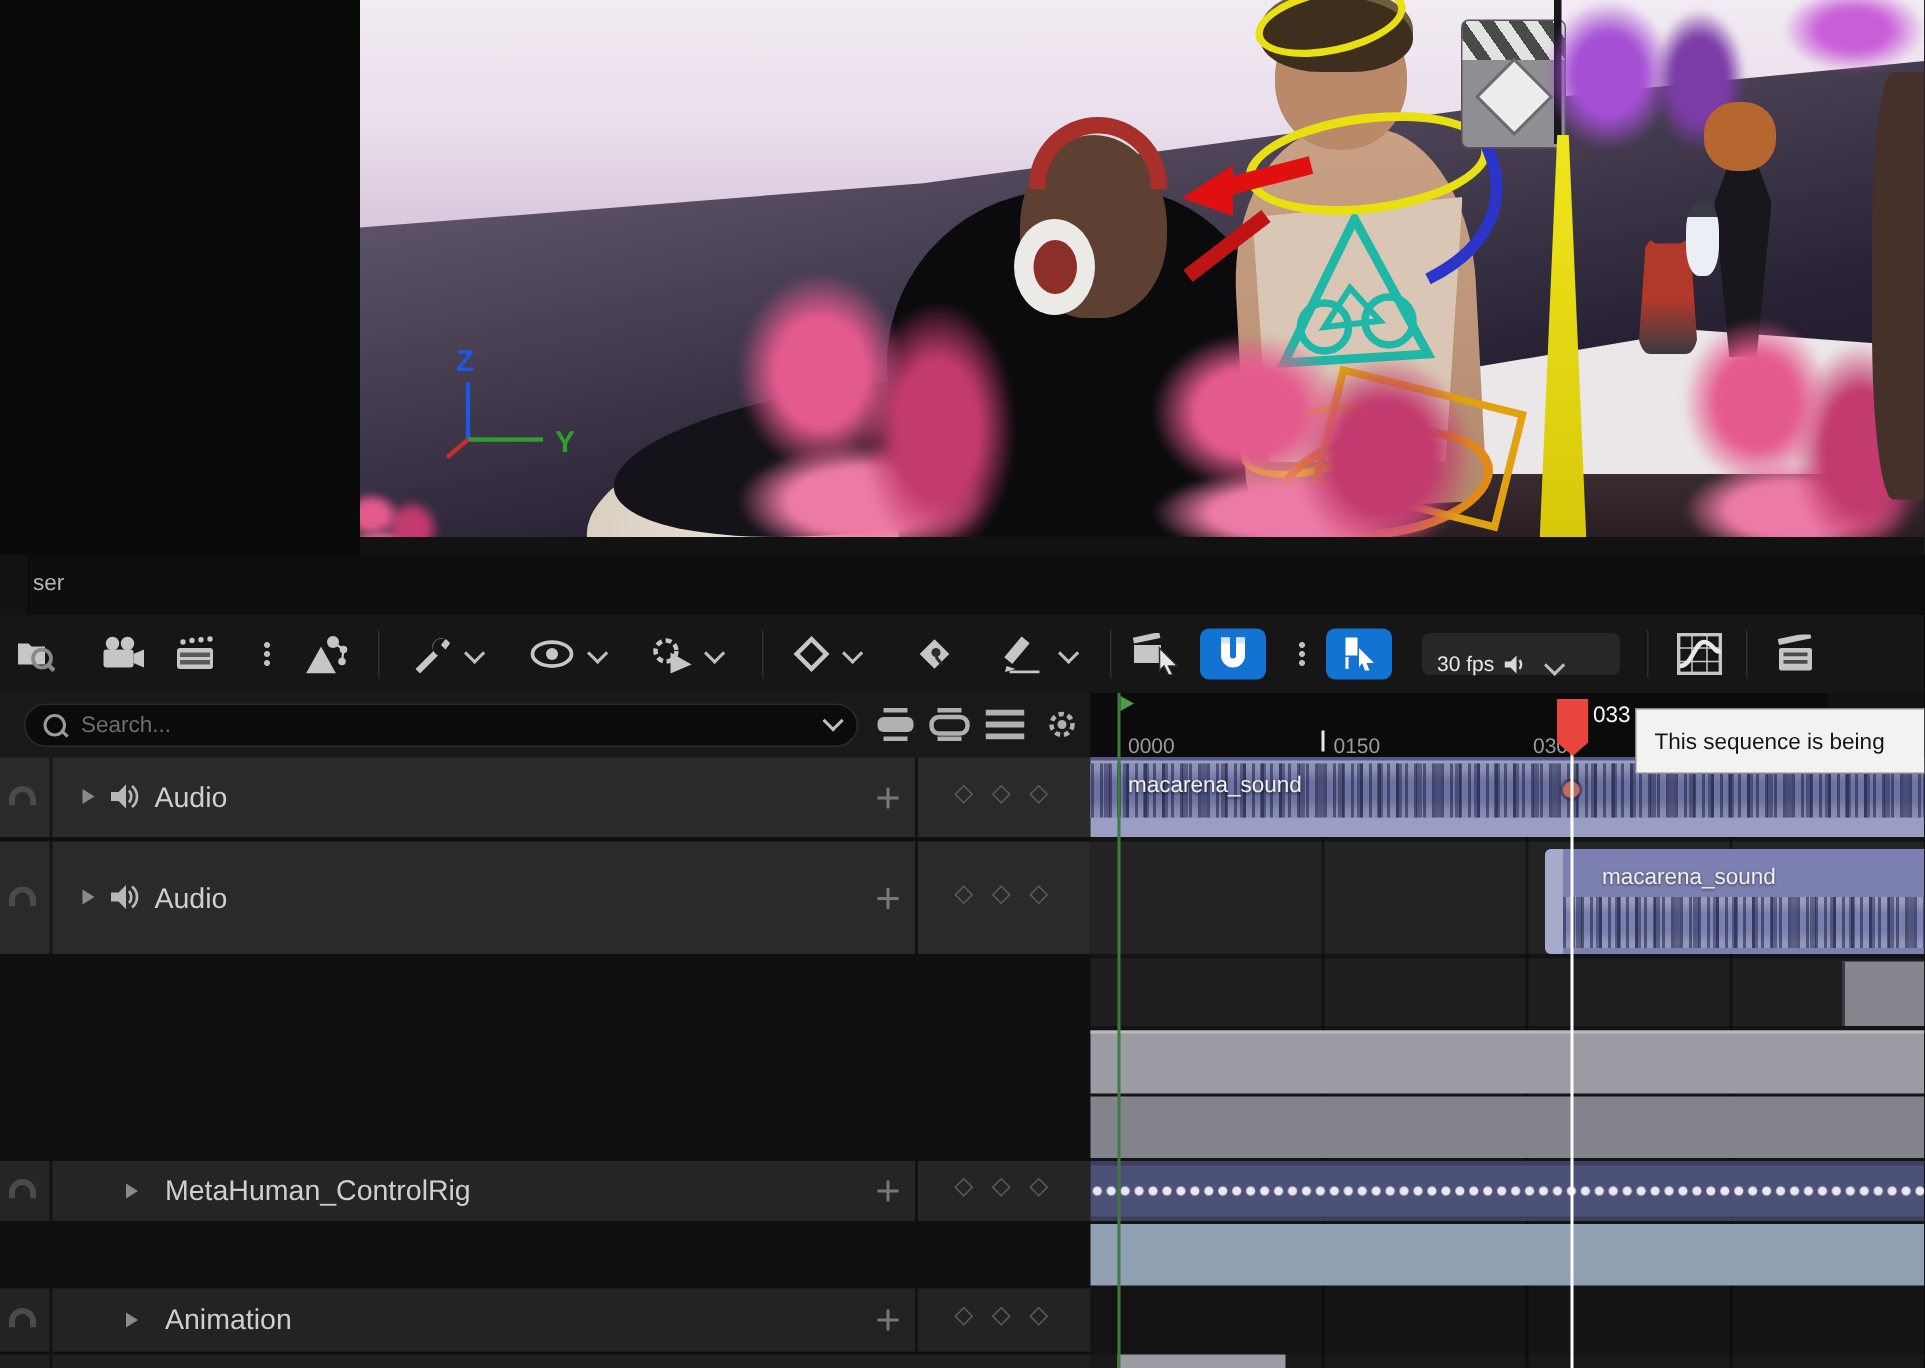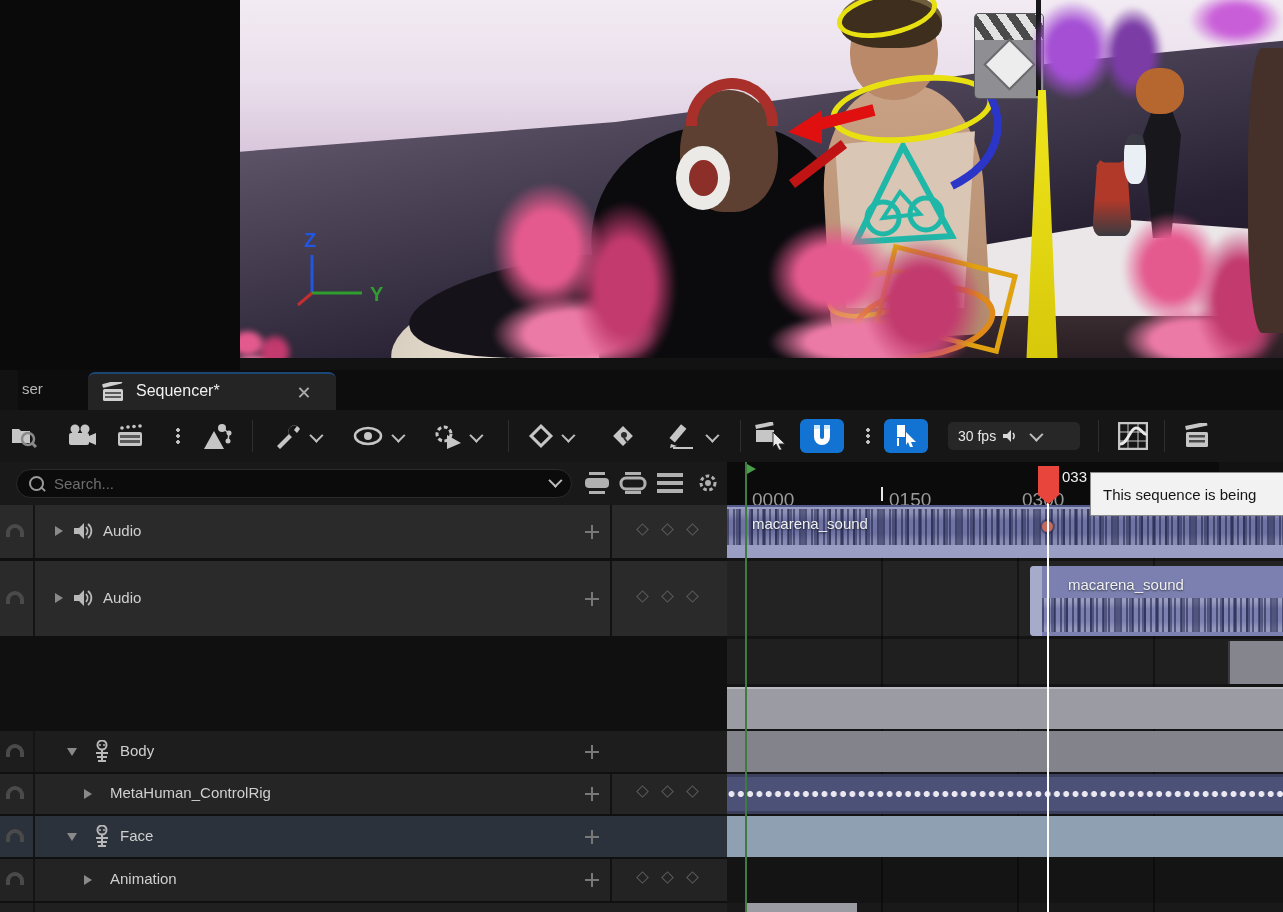--- a/index.html
+++ b/index.html
@@ -32,38 +32,38 @@
   .tsep{top:10px;width:1px;height:32px;background:#2e2e2e;}
   .tbtn{top:10px;height:32px;display:flex;align-items:center;justify-content:center;color:#c6c6c6;}
   .bluebtn{top:9px;height:34px;border-radius:6px;background:#1273d2;display:flex;align-items:center;justify-content:center;}
   .chev{display:inline-block;width:8px;height:8px;border-right:2px solid #bdbdbd;border-bottom:2px solid #bdbdbd;
         transform:rotate(45deg) translateY(-2px);}
   .dots3{display:inline-block;width:4px;height:18px;
         background:radial-gradient(circle 2px at 2px 3px,#c0c0c0 95%,transparent),
                    radial-gradient(circle 2px at 2px 9px,#c0c0c0 95%,transparent),
                    radial-gradient(circle 2px at 2px 15px,#c0c0c0 95%,transparent);}
   #fpspill{left:948px;top:12px;width:132px;height:28px;background:#272727;border-radius:5px;
-           display:flex;align-items:center;gap:7px;padding:0 10px;box-sizing:border-box;color:#e8e8e8;font-size:14px;}
+           display:flex;align-items:flex-end;gap:7px;padding:0 10px;box-sizing:border-box;color:#e8e8e8;font-size:14px;}
   
   #searchrow{left:0;top:462px;width:727px;height:43px;background:#191919;}
   #searchbox{left:16px;top:7px;width:556px;height:29px;background:#0b0b0b;border:1px solid #2b2b2b;
              border-radius:15px;box-sizing:border-box;display:flex;align-items:center;padding:0 12px;gap:8px;}
   #searchbox input{flex:1;background:transparent;border:none;outline:none;color:#cfcfcf;font-size:15px;}
   #searchbox input::placeholder{color:#6e6e6e;}
   .mag{width:11px;height:11px;border:2px solid #9a9a9a;border-radius:50%;position:relative;flex:none;}
   .mag:after{content:"";position:absolute;left:9px;top:10px;width:6px;height:2px;background:#9a9a9a;transform:rotate(45deg);}
   .srbtn{top:9px;height:24px;display:flex;align-items:center;justify-content:center;}
   
-  #ruler{left:727px;top:462px;width:492px;height:43px;background:#0b0b0b;color:#9a9a9a;font-size:19px;}
+  #ruler{left:727px;top:462px;width:492px;height:43px;background:#0b0b0b;color:#9a9a9a;font-size:14px;}
   #rows{left:0;top:505px;width:1283px;height:407px;background:#101010;}
   .trow{left:0;width:727px;background:#2a2a2a;}
   .gutter{left:0;top:0;width:35px;height:100%;border-right:2px solid #141414;box-sizing:border-box;}
   .hp{left:6px;top:50%;margin-top:-8px;width:18px;height:13px;border:4px solid #4a4a4a;border-bottom:none;
       border-radius:10px 10px 0 0;box-sizing:border-box;}
-  .tname{color:#cfcfcf;font-size:15px;white-space:nowrap;}
+  .tname{color:#cfcfcf;font-size:19px;white-space:nowrap;}
   .tri-r{width:0;height:0;border-left:8px solid #8a8a8a;border-top:5px solid transparent;border-bottom:5px solid transparent;}
   .tri-d{width:0;height:0;border-top:8px solid #8a8a8a;border-left:5px solid transparent;border-right:5px solid transparent;}
   .plus{width:14px;height:14px;position:relative;}
   .plus:before,.plus:after{content:"";position:absolute;background:#787878;}
   .plus:before{left:6px;top:0;width:2px;height:14px;}
   .plus:after{left:0;top:6px;width:14px;height:2px;}
   .keywrap{position:absolute;right:6px;top:50%;margin-top:-7px;display:flex;gap:16px;align-items:center;}
   .kdia{width:9px;height:9px;border:1.5px solid #5c5c5c;transform:rotate(45deg);box-sizing:border-box;}
   .keysep{left:610px;top:0;width:2px;height:100%;background:#121212;}
   .clip{box-sizing:border-box;}
@@ -155,33 +155,20 @@
       <line x1="22" y1="68" x2="72" y2="68" stroke="#2f9e2f" stroke-width="3"></line>
       <line x1="22" y1="68" x2="8" y2="80" stroke="#c03030" stroke-width="3"></line>
       <text x="14" y="22" fill="#2255e0" font-size="20" font-weight="bold">Z</text>
       <text x="80" y="76" fill="#2f9e2f" font-size="20" font-weight="bold">Y</text>
     </svg>
     <div class="a" style="left:0;top:358px;width:1043px;height:12px;background:#121212;"></div>
   </div>
 
   <div class="a" id="tabbar">
     <span class="a" style="left:4px;top:10px;color:#b5b5b5;font-size:15px;">ser</span>
-    <div class="a" id="seqtab">
-      <svg class="a" style="left:14px;top:8px;" width="24" height="20" viewBox="0 0 24 20">
-        <rect x="1" y="7" width="20" height="12" rx="1.5" fill="#cfcfcf"></rect>
-        <rect x="1" y="2" width="20" height="4" rx="1" fill="#cfcfcf" transform="rotate(-14 1 6)"></rect>
-        <rect x="3" y="10" width="16" height="2" fill="#5a5a5a"></rect>
-          <rect x="3" y="14" width="16" height="2" fill="#5a5a5a"></rect>
-      </svg>
-      <span class="a tname" style="left:48px;top:8px;font-size:16px;color:#f0f0f0;">Sequencer*</span>
-      <div class="a" style="left:210px;top:12px;width:13px;height:13px;">
-        <div class="bar2" style="left:5px;top:0;width:2px;height:13px;transform:rotate(45deg);"></div>
-        <div class="bar2" style="left:5px;top:0;width:2px;height:13px;transform:rotate(-45deg);"></div>
-      </div>
-    </div>
   </div>
 
   <div class="a" id="toolbar">
     <div class="a tbtn" style="left:8px;width:32px;">
       <svg width="26" height="24" viewBox="0 0 26 24">
           <path d="M1,5 h7 l2,2 h9 v12 h-18 z" fill="#c6c6c6"></path>
           <circle cx="17" cy="15" r="6" fill="none" stroke="#8a8a8a" stroke-width="2.5"></circle>
           <line x1="21" y1="19" x2="25" y2="23" stroke="#8a8a8a" stroke-width="3"></line>
         </svg>
     </div>
@@ -392,70 +379,36 @@
       <div class="keywrap" style="right:30px;">
         <span class="kdia"></span>
         <span class="kdia"></span>
         <span class="kdia"></span>
       </div>
       <div class="a keysep"></div>
     </div>
 
 
 
-    <div class="a trow" style="top:226px;height:41px;background:#1d1d1d;">
-      <div class="a gutter">
-          <span class="a hp"></span>
-        </div>
-      <div class="a tri-d" style="left:67px;top:17px;"></div>
-      <svg class="a" style="left:92px;top:9px;" width="20" height="24" viewBox="0 0 20 24">
-          <circle cx="10" cy="5" r="4.5" fill="none" stroke="#b8b8b8" stroke-width="2"></circle>
-          <circle cx="8" cy="5" r="1" fill="#b8b8b8"></circle>
-          <circle cx="12" cy="5" r="1" fill="#b8b8b8"></circle>
-          <line x1="10" y1="10" x2="10" y2="22" stroke="#b8b8b8" stroke-width="2"></line>
-          <line x1="4" y1="13" x2="16" y2="13" stroke="#b8b8b8" stroke-width="2"></line>
-          <line x1="5" y1="17" x2="15" y2="17" stroke="#b8b8b8" stroke-width="2"></line>
-          <line x1="6" y1="21" x2="14" y2="21" stroke="#b8b8b8" stroke-width="2"></line>
-        </svg>
-      <span class="a tname" style="left:120px;top:11px;">Body</span>
-      <div class="a plus" style="left:585px;top:14px;"></div>
-    </div>
 
     <div class="a trow" style="top:269px;height:40px;background:#252525;">
       <div class="a gutter">
           <span class="a hp"></span>
         </div>
       <div class="a tri-r" style="left:84px;top:15px;"></div>
       <span class="a tname" style="left:110px;top:10px;">MetaHuman_ControlRig</span>
       <div class="a plus" style="left:585px;top:13px;"></div>
       <div class="keywrap" style="right:30px;">
         <span class="kdia"></span>
         <span class="kdia"></span>
         <span class="kdia"></span>
       </div>
       <div class="a keysep"></div>
     </div>
 
-    <div class="a trow" style="top:311px;height:41px;background:#2b323c;">
-      <div class="a gutter">
-          <span class="a hp"></span>
-        </div>
-      <div class="a tri-d" style="left:67px;top:17px;"></div>
-      <svg class="a" style="left:92px;top:9px;" width="20" height="24" viewBox="0 0 20 24">
-          <circle cx="10" cy="5" r="4.5" fill="none" stroke="#b8b8b8" stroke-width="2"></circle>
-          <circle cx="8" cy="5" r="1" fill="#b8b8b8"></circle>
-          <circle cx="12" cy="5" r="1" fill="#b8b8b8"></circle>
-          <line x1="10" y1="10" x2="10" y2="22" stroke="#b8b8b8" stroke-width="2"></line>
-          <line x1="4" y1="13" x2="16" y2="13" stroke="#b8b8b8" stroke-width="2"></line>
-          <line x1="5" y1="17" x2="15" y2="17" stroke="#b8b8b8" stroke-width="2"></line>
-          <line x1="6" y1="21" x2="14" y2="21" stroke="#b8b8b8" stroke-width="2"></line>
-        </svg>
-      <span class="a tname" style="left:120px;top:11px;">Face</span>
-      <div class="a plus" style="left:585px;top:14px;"></div>
-    </div>
 
     <div class="a trow" style="top:354px;height:42px;background:#232323;">
       <div class="a gutter">
           <span class="a hp"></span>
         </div>
       <div class="a tri-r" style="left:84px;top:16px;"></div>
       <span class="a tname" style="left:110px;top:11px;">Animation</span>
       <div class="a plus" style="left:585px;top:14px;"></div>
       <div class="keywrap" style="right:30px;">
         <span class="kdia"></span>

